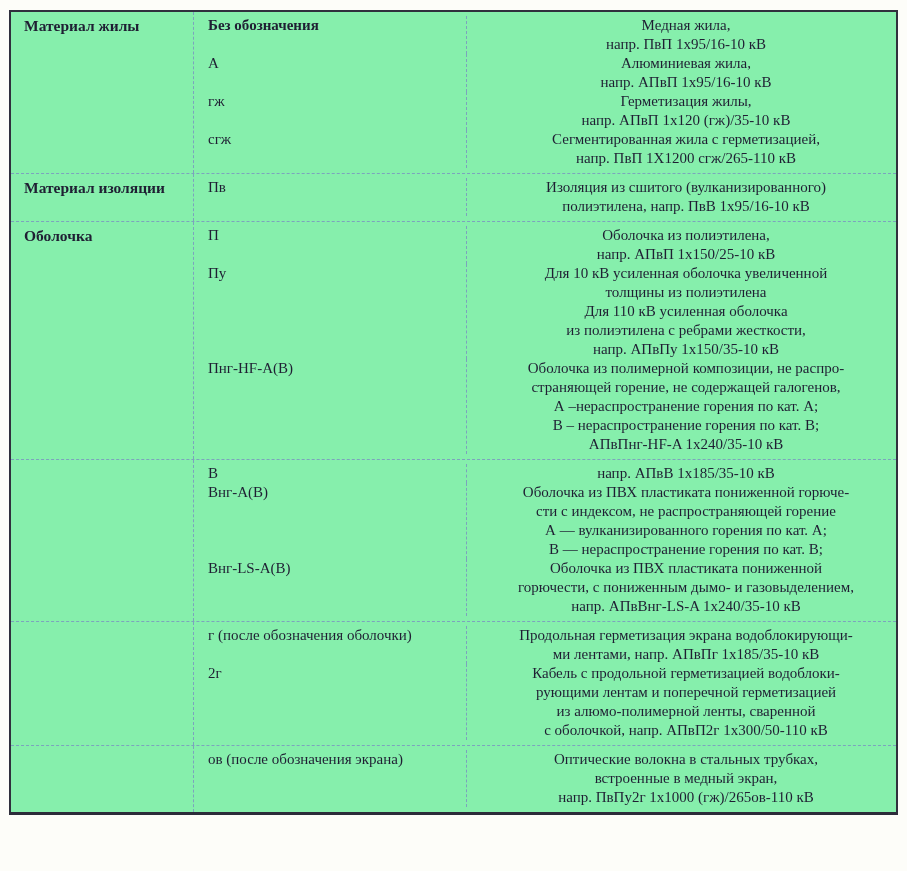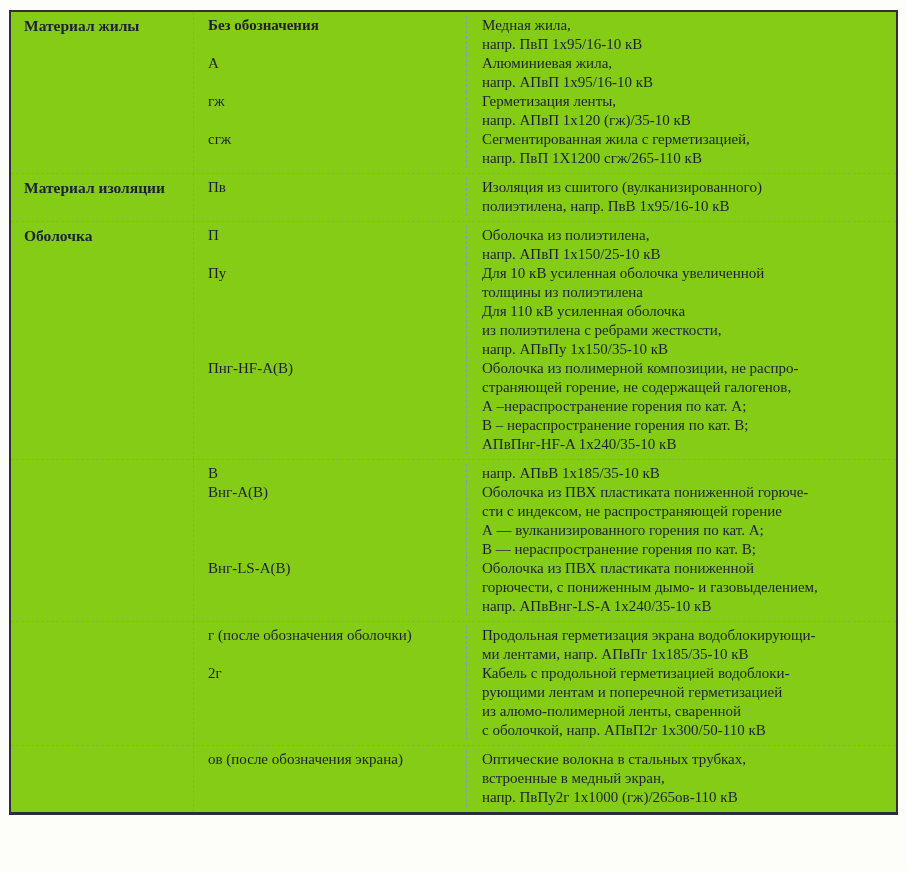--- a/index.html
+++ b/index.html
@@ -13,21 +13,21 @@
     height: 871px;
     box-sizing: border-box;
     padding: 10px 9px;
     background: #fdfdf9;
   }
   .table {
     box-sizing: border-box;
     width: 889px;
     border: 2px solid #30303d;
     border-bottom: 3px solid #2c2c3a;
-    background: #84cc16;
+    background: #86efac;
     color: #1f1f33;
     font-size: 15px;
     line-height: 19px;
   }
   .section {
     display: flex;
     align-items: stretch;
   }
   .section + .section {
     border-top: 1px dashed #7ca3bd;
@@ -57,21 +57,21 @@
     width: 273px;
     flex: 0 0 273px;
     border-right: 1px dashed #7ca3bd;
     padding: 0 8px 0 14px;
   }
   .code-cell.bold { font-weight: bold; }
   .desc-cell {
     flex: 1 1 auto;
     padding: 0 6px 0 15px;
   }
-  .desc-line { white-space: nowrap; }
+  .desc-line { white-space: nowrap; text-align: center; }
 </style>
 </head>
 <body>
 
 <div class="page">
   <div class="table">
       <div class="section">
         <div class="cat-cell">Материал жилы</div>
         <div class="entries">
           <div class="entry">
@@ -84,21 +84,21 @@
           <div class="entry">
             <div class="code-cell">А</div>
             <div class="desc-cell">
               <div class="desc-line">Алюминиевая жила,</div>
               <div class="desc-line">напр. АПвП 1x95/16-10 кВ</div>
             </div>
           </div>
           <div class="entry">
             <div class="code-cell">гж</div>
             <div class="desc-cell">
-              <div class="desc-line">Герметизация ленты,</div>
+              <div class="desc-line">Герметизация жилы,</div>
               <div class="desc-line">напр. АПвП 1x120 (гж)/35-10 кВ</div>
             </div>
           </div>
           <div class="entry">
             <div class="code-cell">сгж</div>
             <div class="desc-cell">
               <div class="desc-line">Сегментированная жила с герметизацией,</div>
               <div class="desc-line">напр. ПвП 1X1200 сгж/265-110 кВ</div>
             </div>
           </div>

